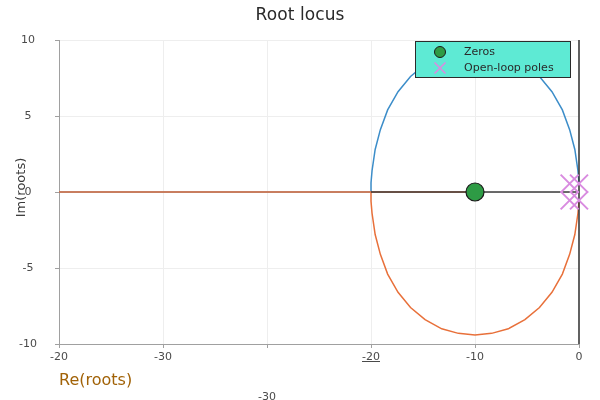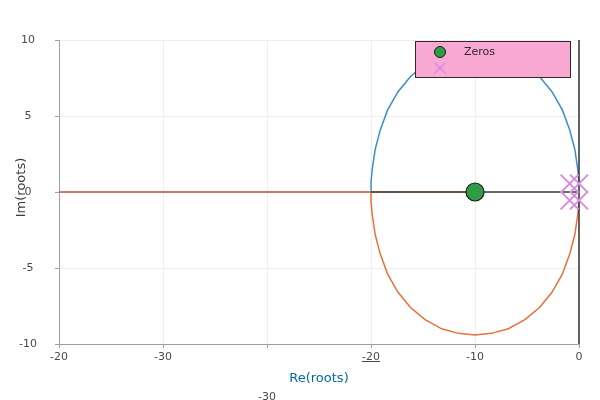--- a/index.html
+++ b/index.html
@@ -38,36 +38,36 @@
   }
   .ticklabel-y{
     position:absolute;
     font-size:11px;color:#4a4a4a;text-align:center;
     width:44px;left:6px;
   }
 
   
   .xlabel{
     position:absolute;left:59px;top:370px;width:520px;
-    text-align:center;font-size:13px;color:#0369a1;
+    text-align:left;font-size:16px;color:#a16207;
   }
   .ylabel{
     position:absolute;left:-50px;top:180px;width:140px;
     text-align:center;font-size:13px;color:#3a3a3a;
     transform:rotate(-90deg);transform-origin:center center;
   }
 
   
   .curves{position:absolute;left:0;top:0;width:600px;height:400px;}
 
   
   .legend{
     position:absolute;left:415px;top:41px;
     width:156px;height:37px;
-    background:#f9a8d4;
+    background:#5eead4;
     border:1px solid #2b2b2b;
     box-sizing:border-box;
     z-index:40;
   }
   .legend-row{
     position:absolute;left:0;height:16px;width:156px;
   }
   .legend-row.r0{top:2px;}
   .legend-row.r1{top:18px;}
   .legend-sym{
@@ -77,20 +77,21 @@
     position:absolute;left:48px;top:0;
     font-size:11px;line-height:16px;color:#2a2a2a;
     white-space:nowrap;
   }
 </style>
 </head>
 <body>
 
 <div id="root">
 
+  <div class="title">Root locus</div>
 
   <div class="gridline-v" style="left:163px;"></div>
   <div class="gridline-v" style="left:267px;"></div>
   <div class="gridline-v" style="left:371px;"></div>
   <div class="gridline-v" style="left:475px;"></div>
   <div class="gridline-h" style="top:40px;"></div>
   <div class="gridline-h" style="top:116px;"></div>
   <div class="gridline-h" style="top:192px;"></div>
   <div class="gridline-h" style="top:268px;"></div>
 
@@ -149,16 +150,17 @@
     <div class="legend-row r0">
       <svg class="legend-sym" viewBox="0 0 48 16">
         <circle cx="24" cy="8" r="5.5" fill="#2E9B45" stroke="#1a1a1a" stroke-width="1"></circle>
       </svg>
       <span class="legend-text">Zeros</span>
     </div>
     <div class="legend-row r1">
       <svg class="legend-sym" viewBox="0 0 48 16">
         <path d="M18.5 2.5 L29.5 13.5 M29.5 2.5 L18.5 13.5" stroke="#D98BE0" stroke-width="1.6" fill="none"></path>
       </svg>
+      <span class="legend-text">Open-loop poles</span>
     </div>
   </div>
 
 </div>
 
 </body></html>

